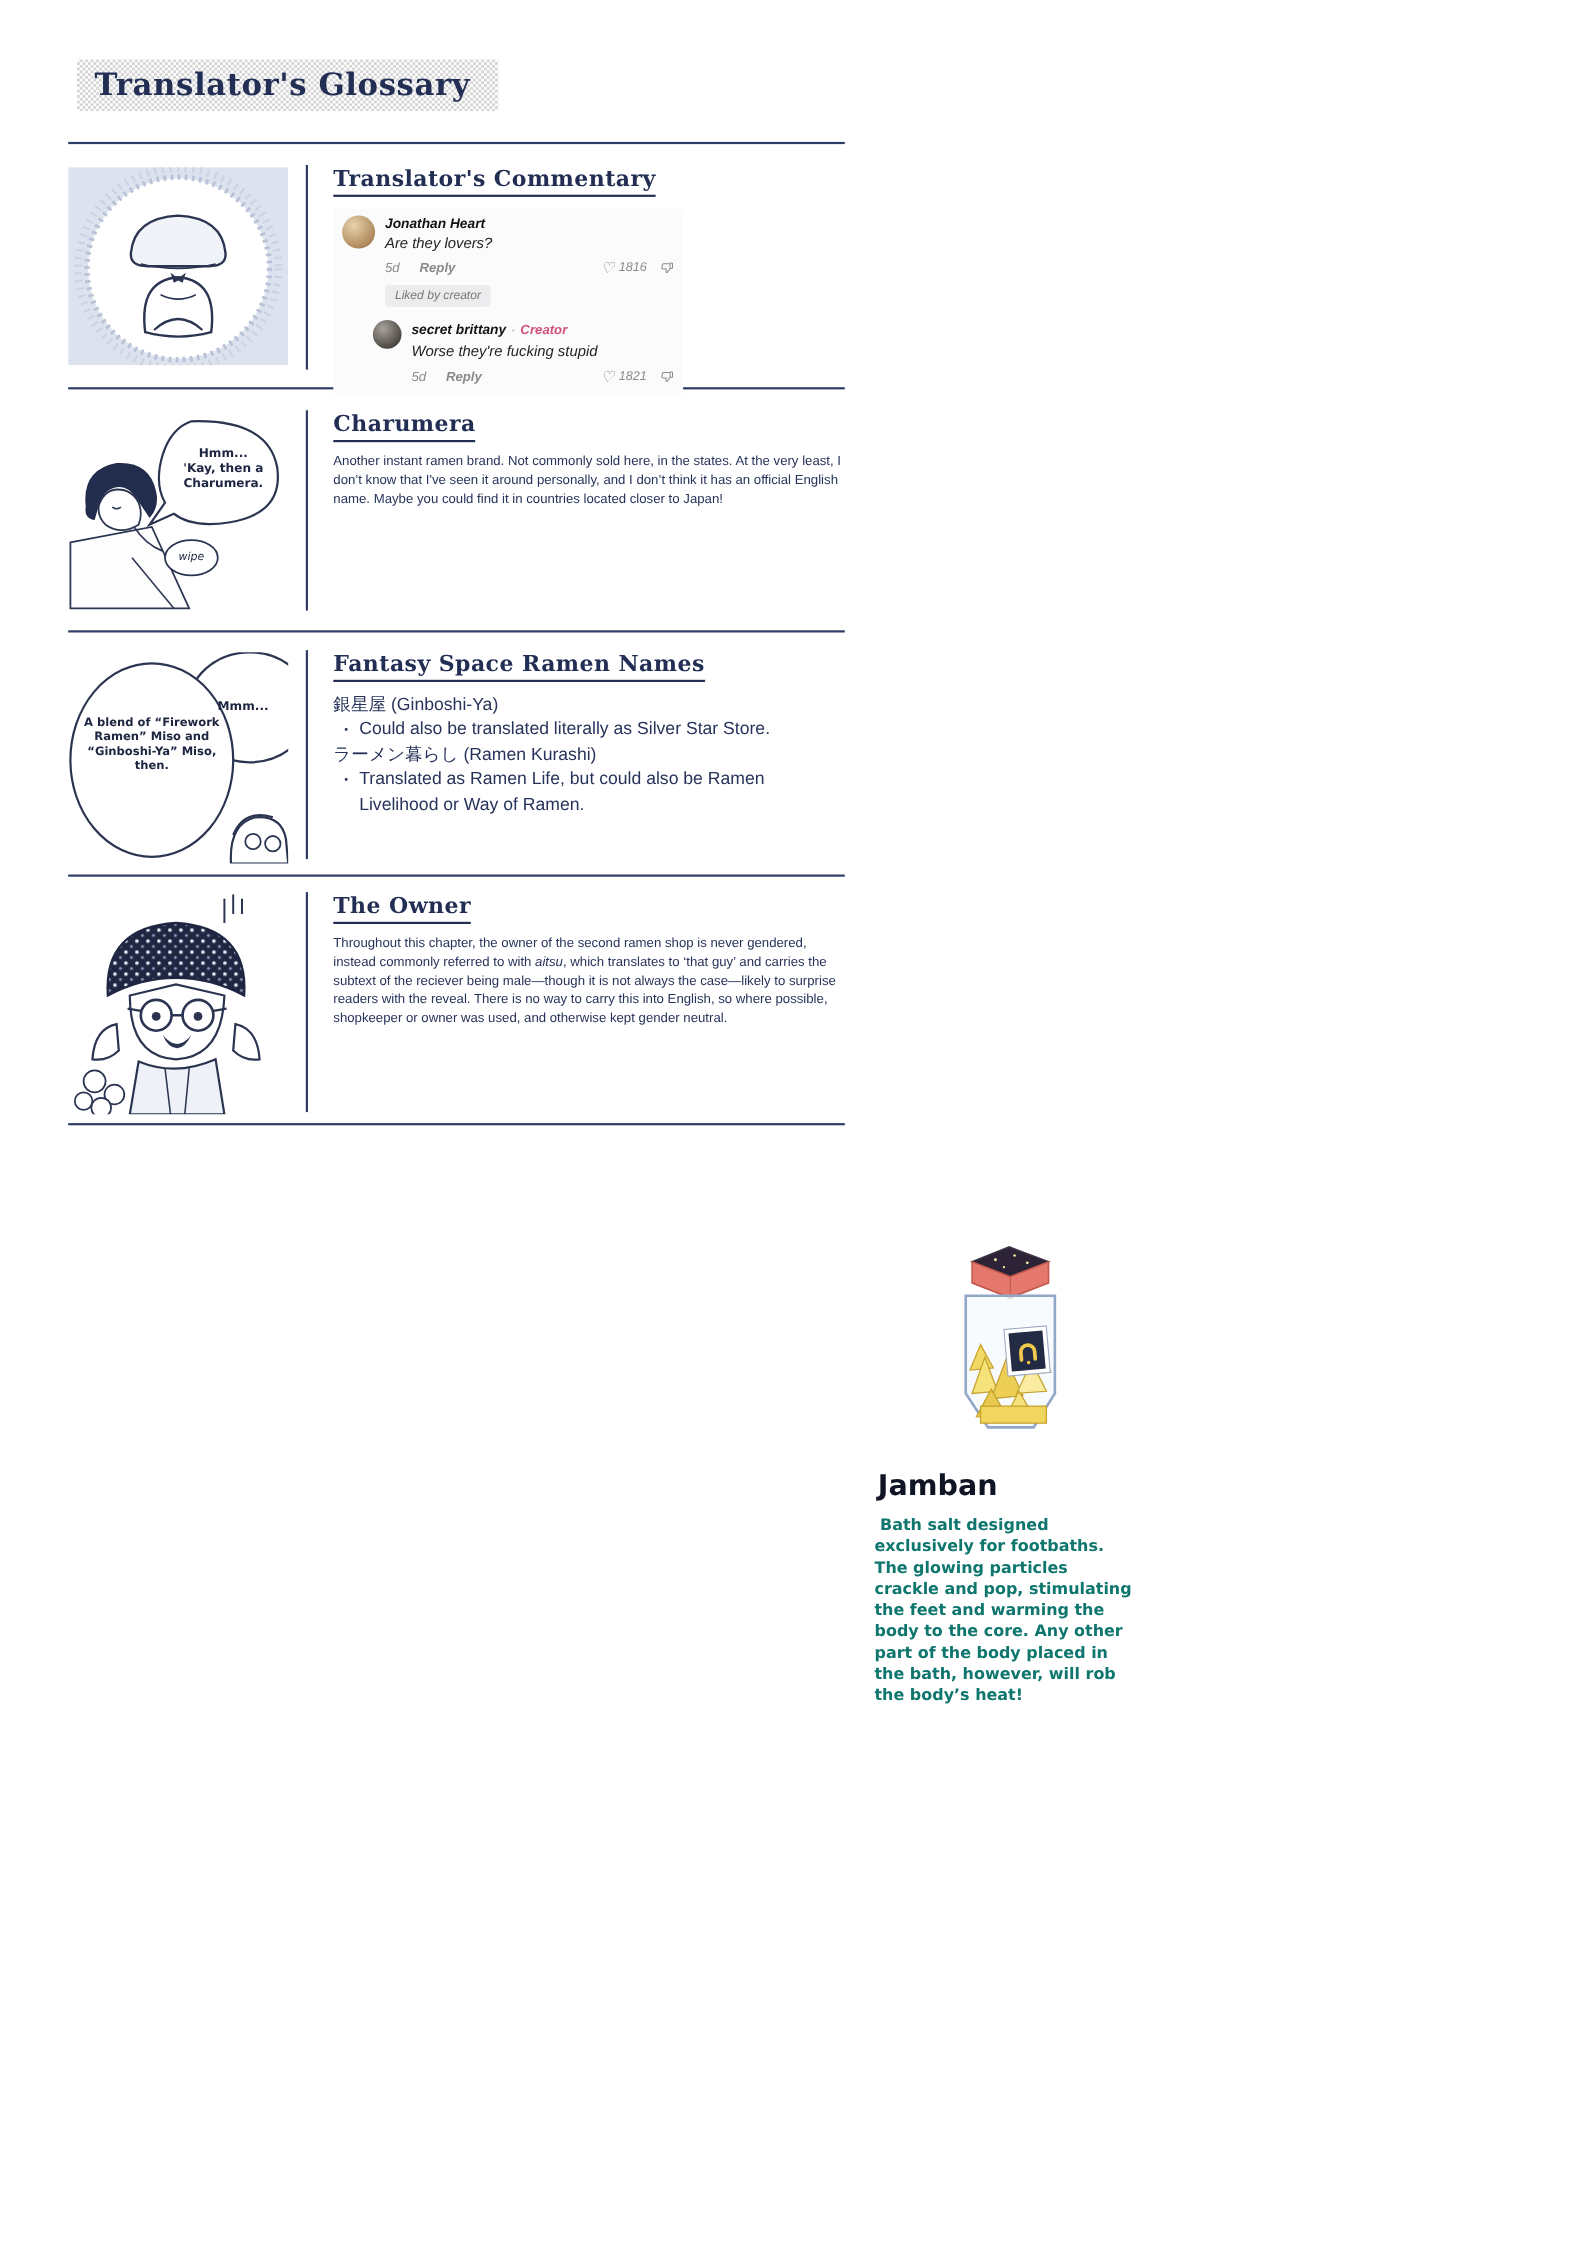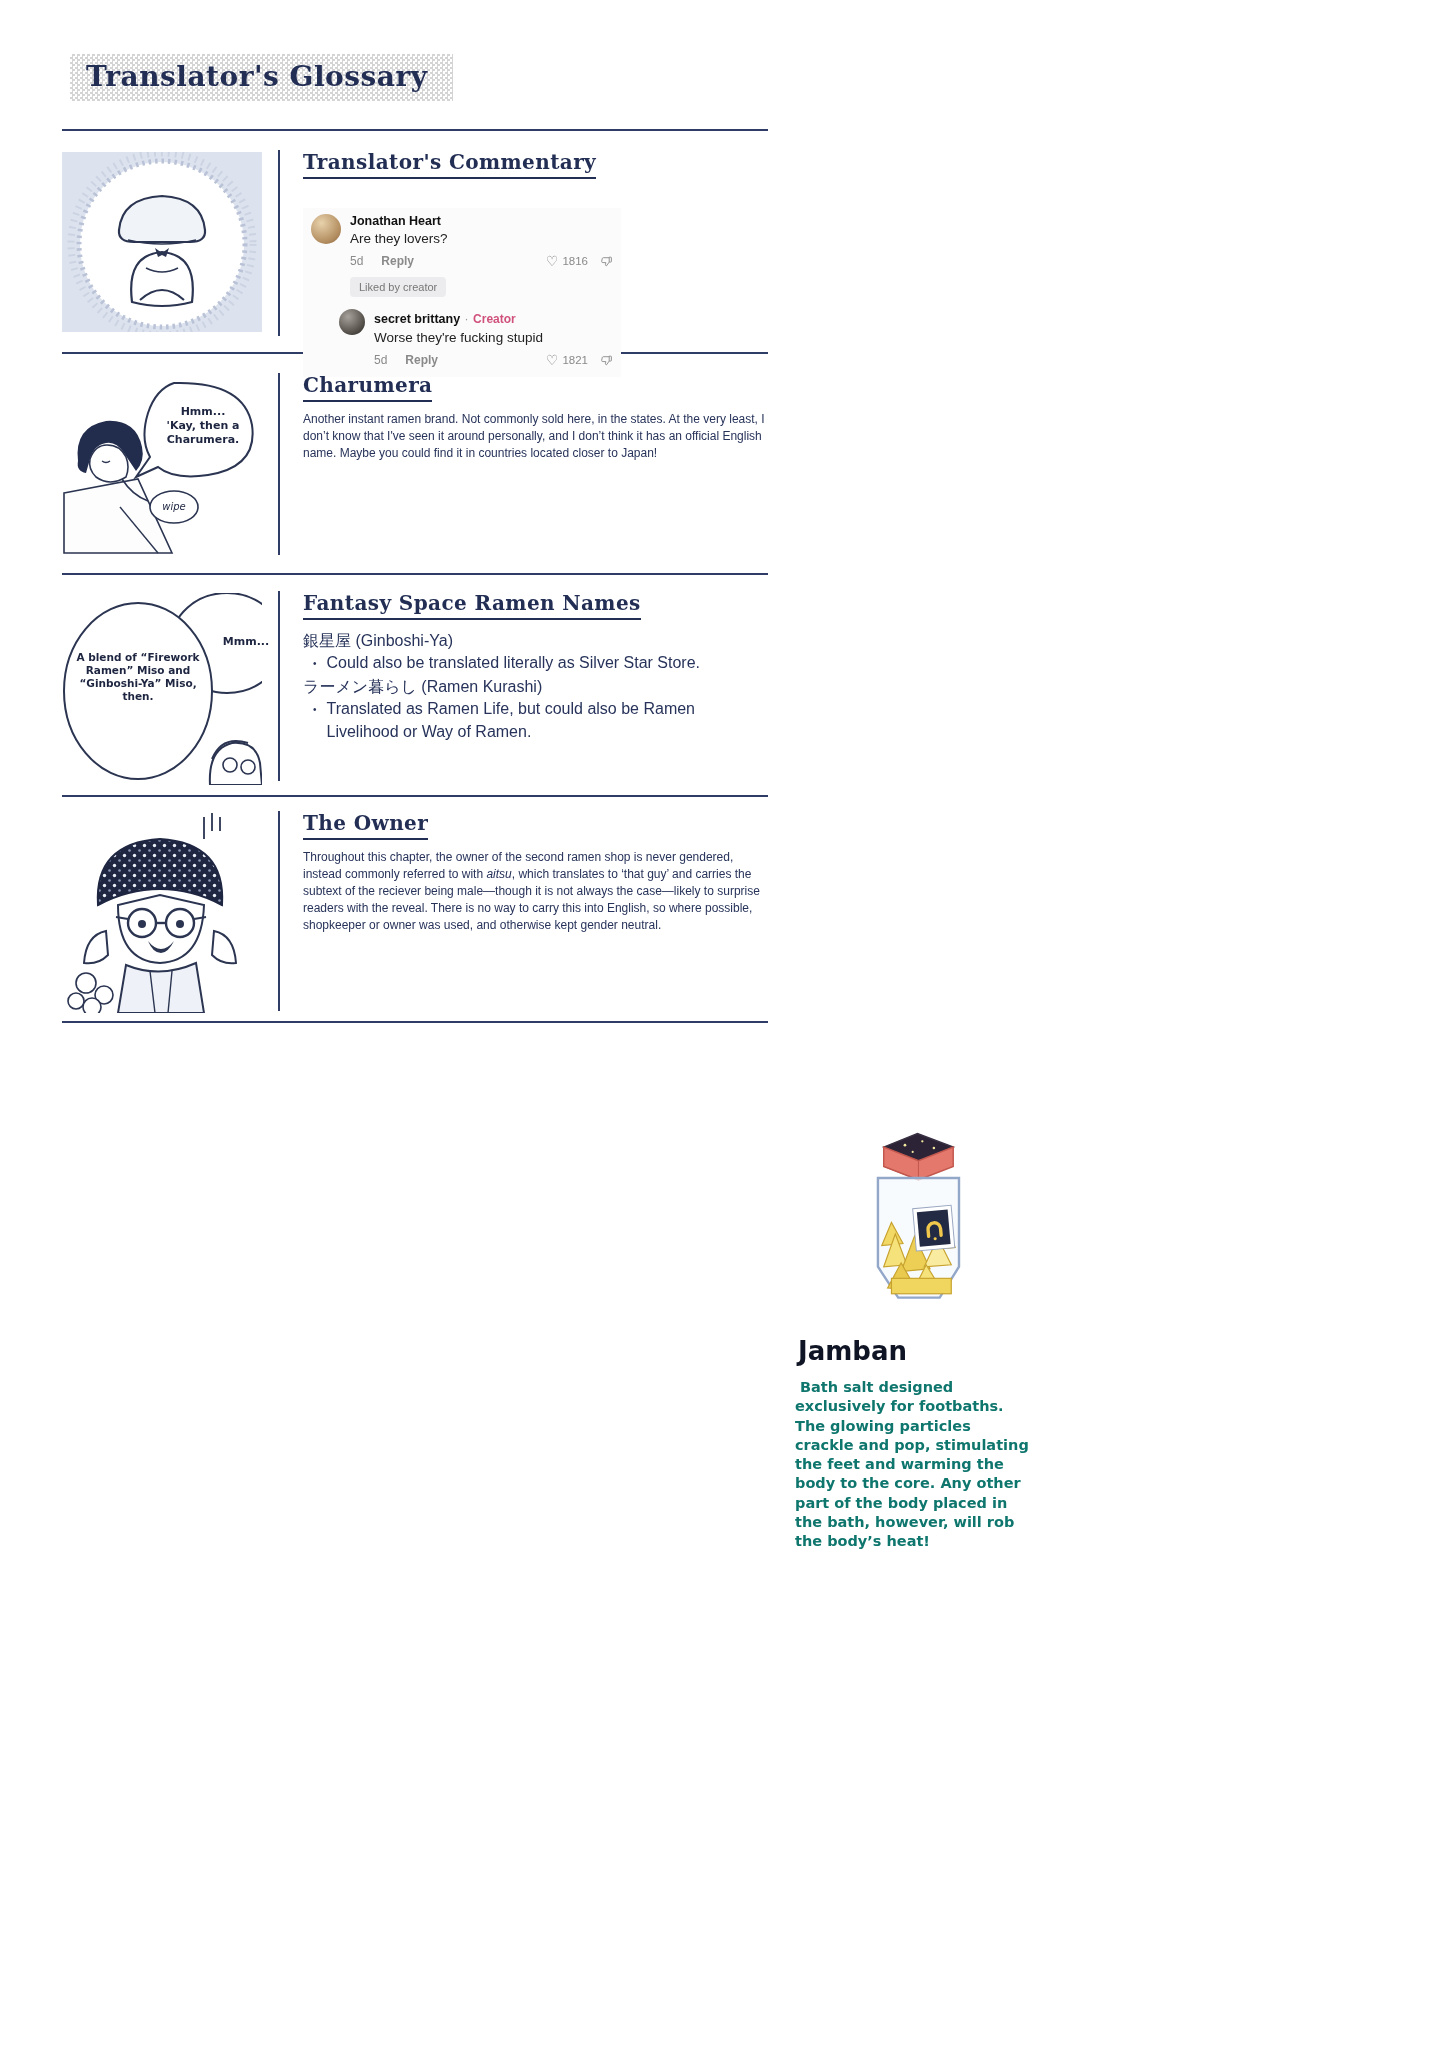--- a/index.html
+++ b/index.html
@@ -50,22 +50,22 @@
 
   
   .speech {
     position:absolute; font-family:"DejaVu Sans", sans-serif; font-weight:700;
     font-size:11px; line-height:1.25; color:#1d2540; text-align:center;
   }
   .sfx { font-size:10px; font-weight:400; font-style:italic; }
 
   
   .thread {
-    margin-top:20px; width:302px; background:#fbfbfc; padding:6px 8px 10px 8px;
-    font-family:"Liberation Sans", sans-serif; color:#222;
+    margin-top:2px; width:302px; background:#fbfbfc; padding:6px 8px 10px 8px;
+    font-family:"Liberation Sans", sans-serif; color:#222;font-style:italic;
   }
   .comment { display:flex; gap:9px; }
   .comment.reply { margin-left:28px; margin-top:12px; }
   .avatar { width:30px; height:30px; border-radius:50%; flex:none; }
   .av1 { background: radial-gradient(circle at 35% 30%, #e8d2ac, #b08a5c 70%, #7a5c3a); }
   .av2 { width:26px; height:26px; background: radial-gradient(circle at 35% 30%, #a7a39c, #55504a 65%, #23211e); }
   .cbody { flex:1; min-width:0; }
   .cauthor { font-size:12.5px; font-weight:700; color:#111; }
   .sep { color:#999; font-size:12px; }
   .creator { color:#d0527c; font-size:12px; font-weight:600; }
@@ -209,21 +209,21 @@
     <figure class="panel" style="position:absolute;">
       <svg width="200" height="192" viewBox="0 0 200 192">
         <rect width="200" height="192" fill="#ffffff"></rect>
         <ellipse cx="165" cy="50" rx="56" ry="50" fill="#ffffff" stroke="#2b3551" stroke-width="2"></ellipse>
         <ellipse cx="76" cy="98" rx="74" ry="88" fill="#ffffff" stroke="#2b3551" stroke-width="2"></ellipse>
         <path d="M148 192 Q146 156 170 150 Q194 148 198 170 L200 192 Z" fill="#ffffff" stroke="#2b3551" stroke-width="2"></path>
         <path d="M150 166 Q160 142 186 150" fill="none" stroke="#2b3551" stroke-width="2"></path>
         <circle cx="168" cy="172" r="7" fill="none" stroke="#2b3551" stroke-width="1.6"></circle>
         <circle cx="186" cy="174" r="7" fill="none" stroke="#2b3551" stroke-width="1.6"></circle>
       </svg>
-      <div class="speech" style="left:155px; top:42px; width:58px;">Mmm...</div>
+      <div class="speech" style="left:130px; top:42px; width:58px;">Mmm...</div>
       <div class="speech" style="left:14px; top:58px; width:124px; font-size:10.5px;">A blend of “Firework Ramen” Miso and “Ginboshi-Ya” Miso, then.</div>
     </figure>
     <div class="vline vl"></div>
     <div class="content">
       <h2 class="sec-title">Fantasy Space Ramen Names</h2>
       <div class="term">銀星屋 (Ginboshi-Ya)</div>
       <div class="bullet-row">
         <span class="bullet-glyph">•</span>
         <span>Could also be translated literally as Silver Star Store.</span>
       </div>

